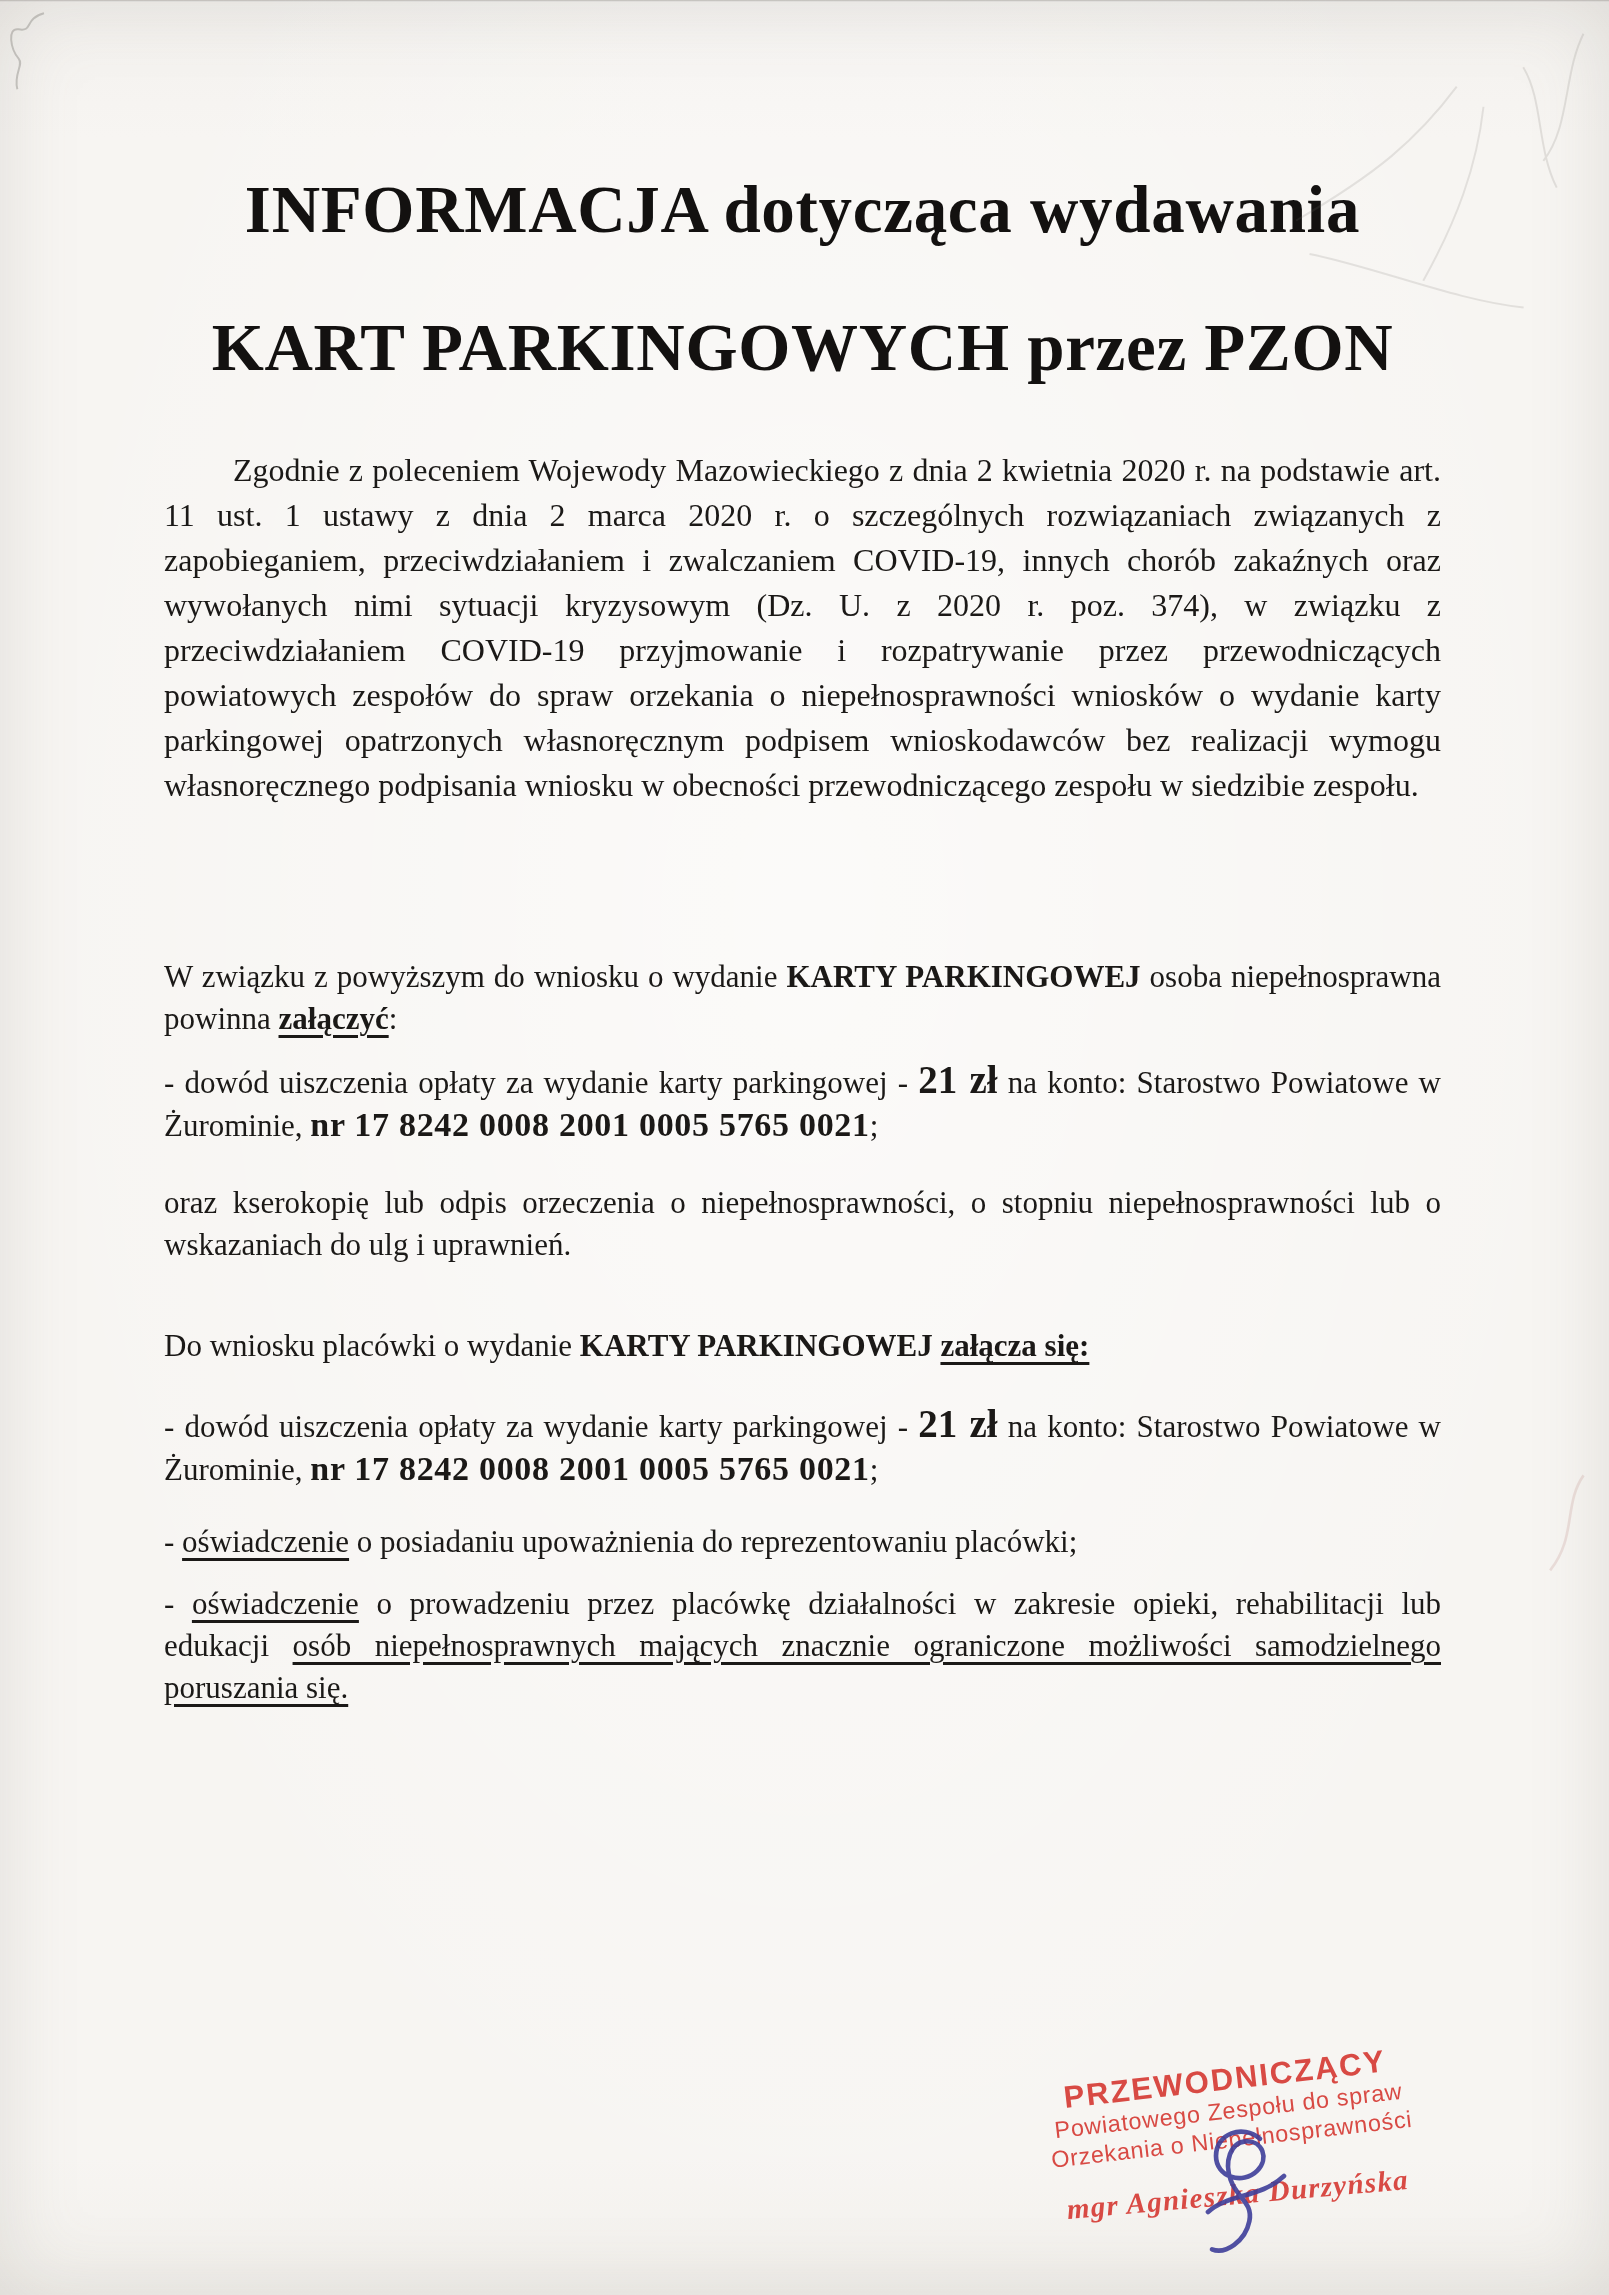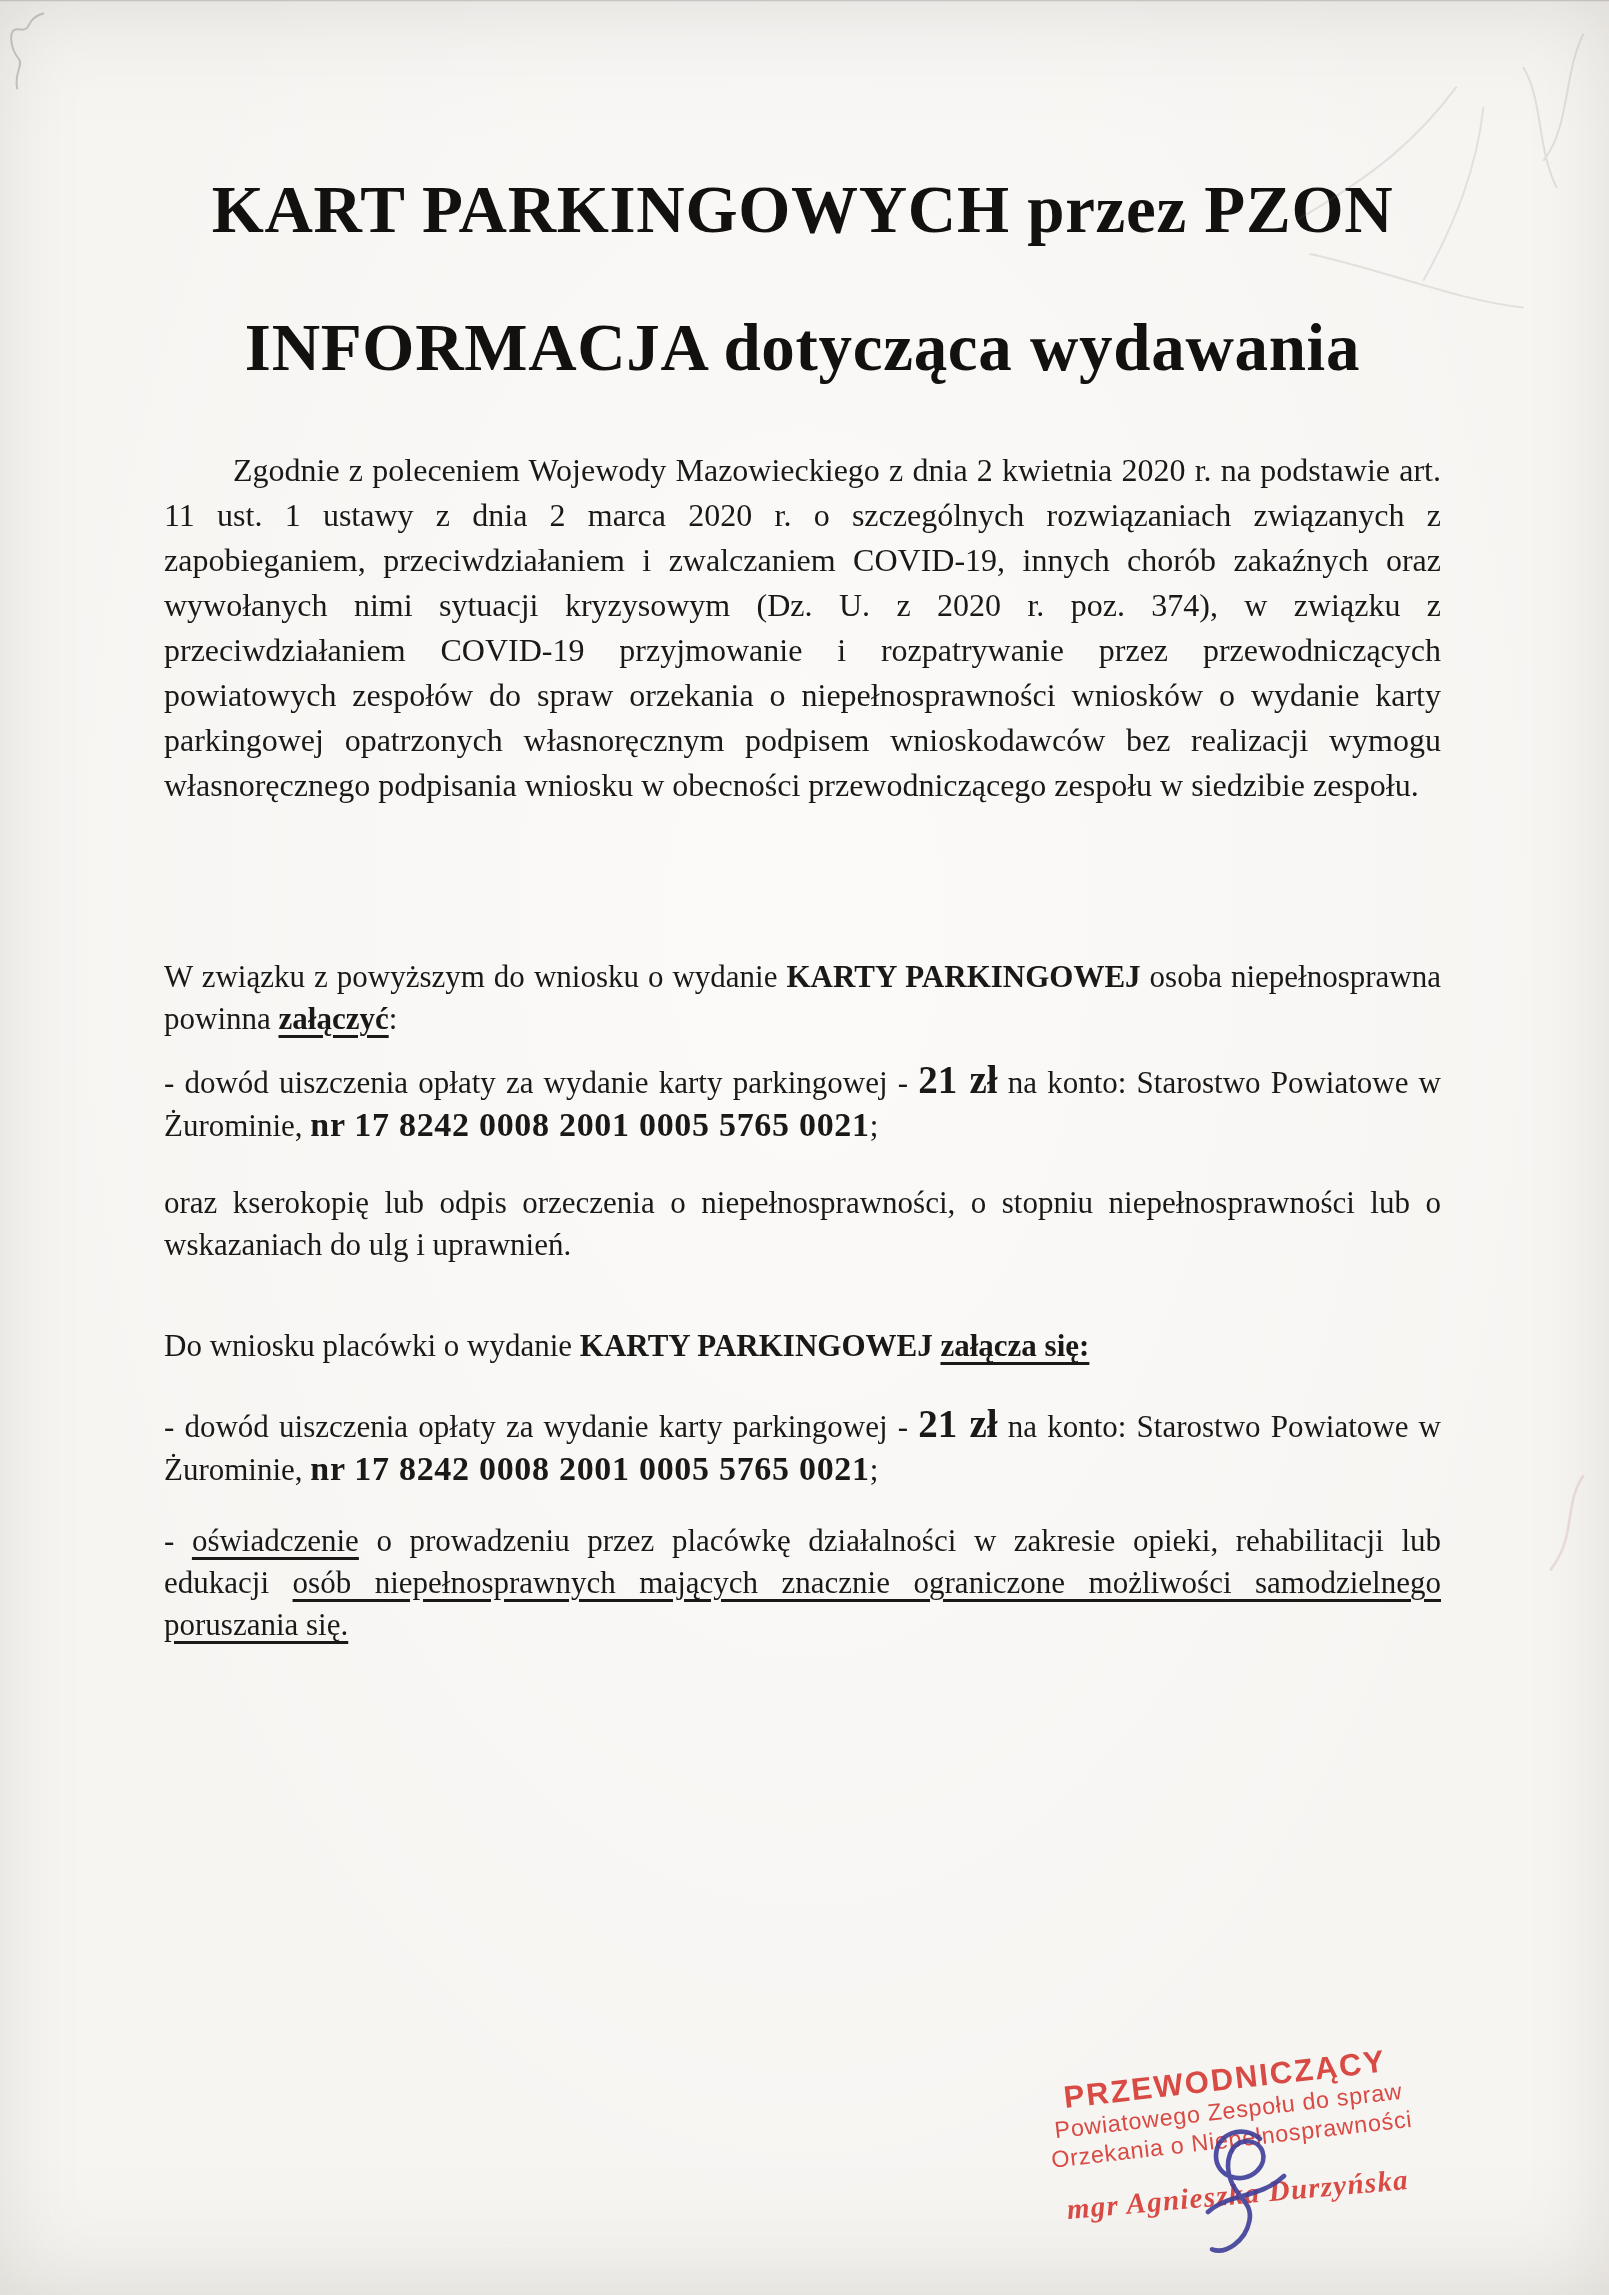--- a/index.html
+++ b/index.html
@@ -71,34 +71,35 @@
   }
   .artifact{ position:absolute; pointer-events:none; }
 </style>
 </head>
 <body>
 
 <div class="page">
   <div class="content">
 
     <div class="title-block">
+      <div class="title-line">INFORMACJA dotycząca wydawania</div>
       <div class="title-line">KART  PARKINGOWYCH przez PZON</div>
-      <div class="title-line">INFORMACJA dotycząca wydawania</div>
     </div>
 
     <div class="body-par">Zgodnie z poleceniem Wojewody Mazowieckiego z dnia 2 kwietnia 2020 r. na podstawie art. 11 ust. 1 ustawy z dnia 2 marca 2020 r. o szczególnych rozwiązaniach związanych z zapobieganiem, przeciwdziałaniem i zwalczaniem COVID-19, innych chorób zakaźnych oraz wywołanych nimi sytuacji kryzysowym (Dz. U. z 2020 r. poz. 374), w związku z przeciwdziałaniem COVID-19 przyjmowanie i rozpatrywanie przez przewodniczących powiatowych zespołów do spraw orzekania o niepełnosprawności wniosków o wydanie karty parkingowej opatrzonych własnoręcznym podpisem wnioskodawców bez realizacji wymogu własnoręcznego podpisania wniosku w obecności przewodniczącego zespołu w siedzibie zespołu.</div>
 
     <div class="sec-par intro1"><span>W związku z powyższym do wniosku o wydanie </span><span class="b">KARTY PARKINGOWEJ</span><span> osoba niepełnosprawna powinna </span><span class="bu">załączyć</span><span>:</span></div>
 
     <div class="sec-par bullet m-b2"><span>- dowód uiszczenia opłaty za wydanie karty parkingowej - </span><span class="lg">21 zł</span><span> na konto: Starostwo Powiatowe w Żurominie, </span><span class="md">nr 17 8242 0008 2001 0005 5765 0021</span><span>;</span></div>
     <div class="sec-par bullet m-b4"><span>oraz kserokopię lub odpis orzeczenia o niepełnosprawności, o stopniu niepełnosprawności lub o wskazaniach do ulg i uprawnień.</span></div>
 
     <div class="sec-par intro2"><span>Do wniosku placówki o wydanie </span><span class="b">KARTY PARKINGOWEJ</span><span> </span><span class="bu">załącza się:</span></div>
 
     <div class="sec-par bullet m-c1"><span>- dowód uiszczenia opłaty za wydanie karty parkingowej - </span><span class="lg">21 zł</span><span> na konto: Starostwo Powiatowe w Żurominie, </span><span class="md">nr 17 8242 0008 2001 0005 5765 0021</span><span>;</span></div>
+    <div class="sec-par bullet m-c2"><span>- </span><span class="u">oświadczenie</span><span> o posiadaniu upoważnienia do reprezentowaniu placówki;</span></div>
     <div class="sec-par bullet m-c3"><span>- </span><span class="u">oświadczenie</span><span> o prowadzeniu przez placówkę działalności w zakresie opieki, rehabilitacji lub edukacji </span><span class="u">osób niepełnosprawnych mających znacznie ograniczone możliwości samodzielnego poruszania się.</span></div>
 
   </div>
 
   <div class="stamp">
     <div class="stamp-title">PRZEWODNICZĄCY</div>
     <div class="stamp-sub">Powiatowego Zespołu  do spraw</div>
     <div class="stamp-sub">Orzekania o Niepełnosprawności</div>
     <div class="stamp-name">mgr Agnieszka Durzyńska</div>
   </div>

